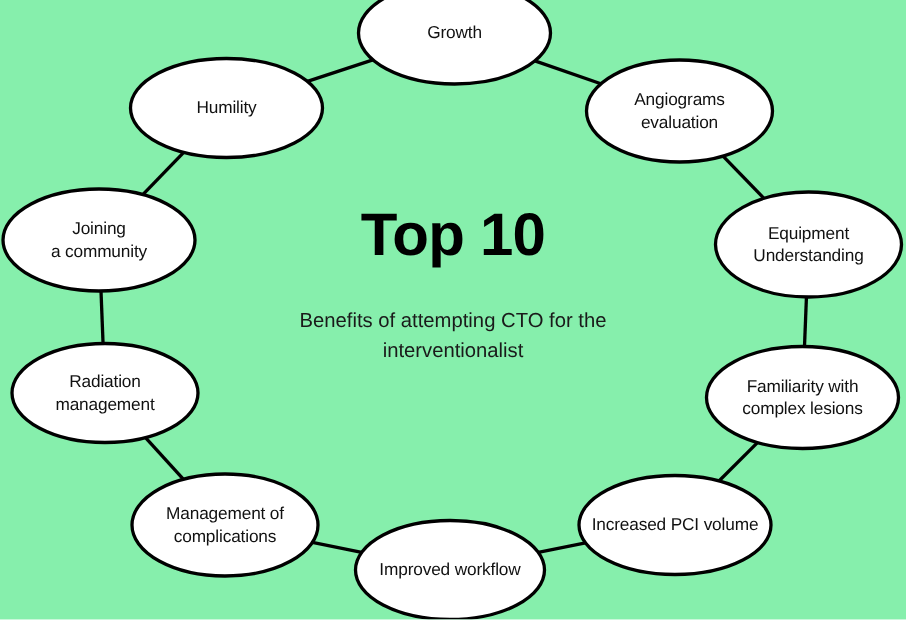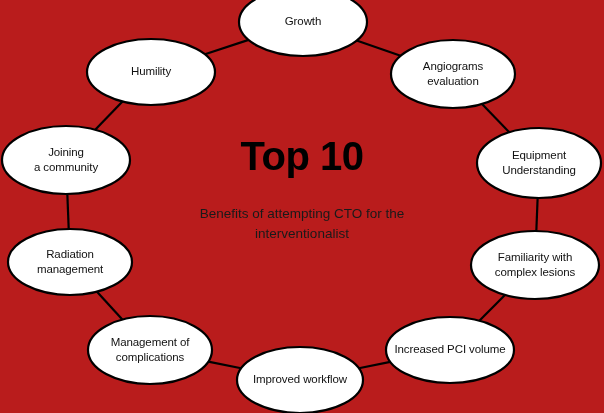--- a/index.html
+++ b/index.html
@@ -8,21 +8,21 @@
     padding: 0;
     background: #ffffff;
   }
   body {
     font-family: "Liberation Sans", sans-serif;
   }
   #diagram-root {
     position: relative;
     width: 604px;
     height: 413px;
-    background: #b91c1c;
+    background: #86efac;
     overflow: hidden;
   }
   svg#cycle-svg {
     display: block;
     width: 604px;
     height: 413px;
   }
   .node-ellipse {
     fill: #ffffff;
     stroke: #000000;

